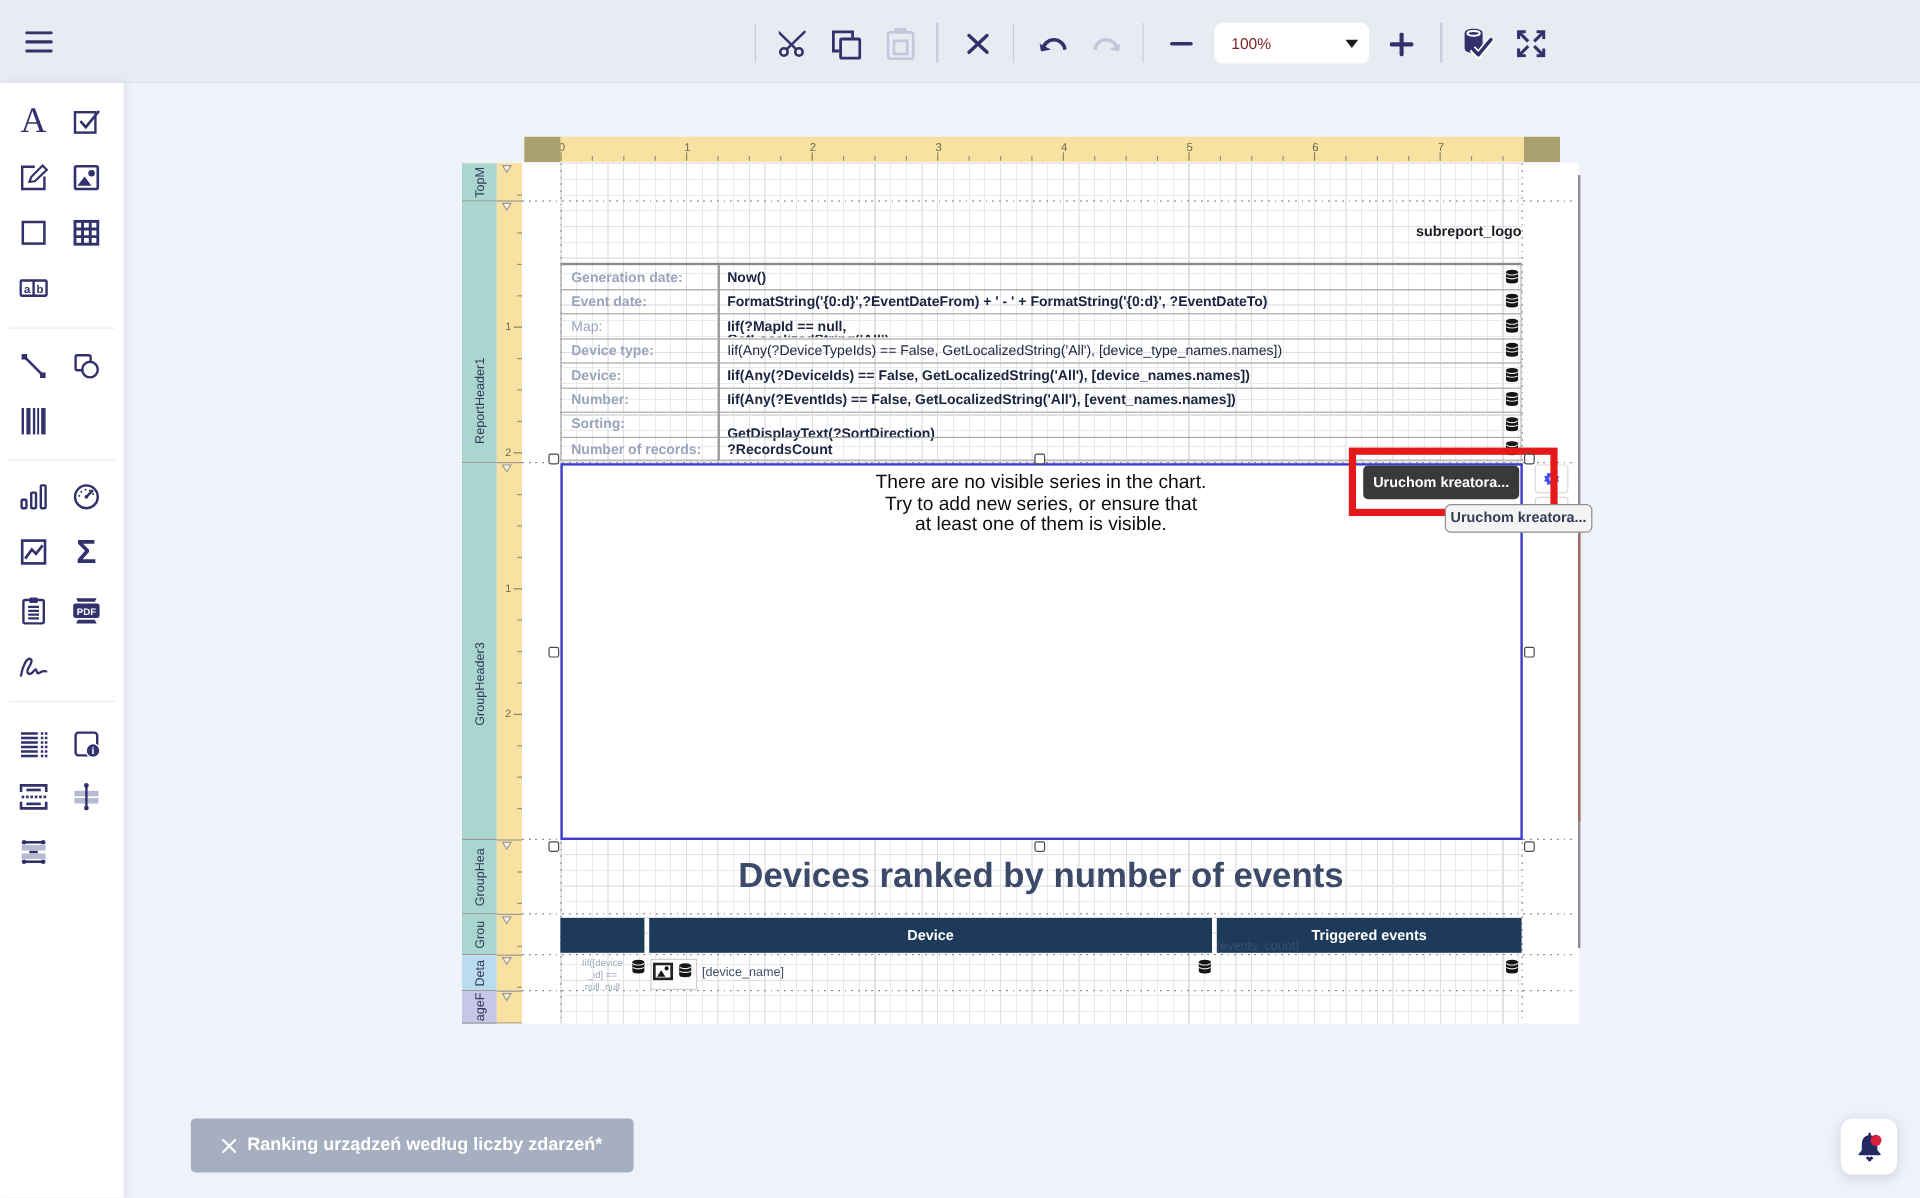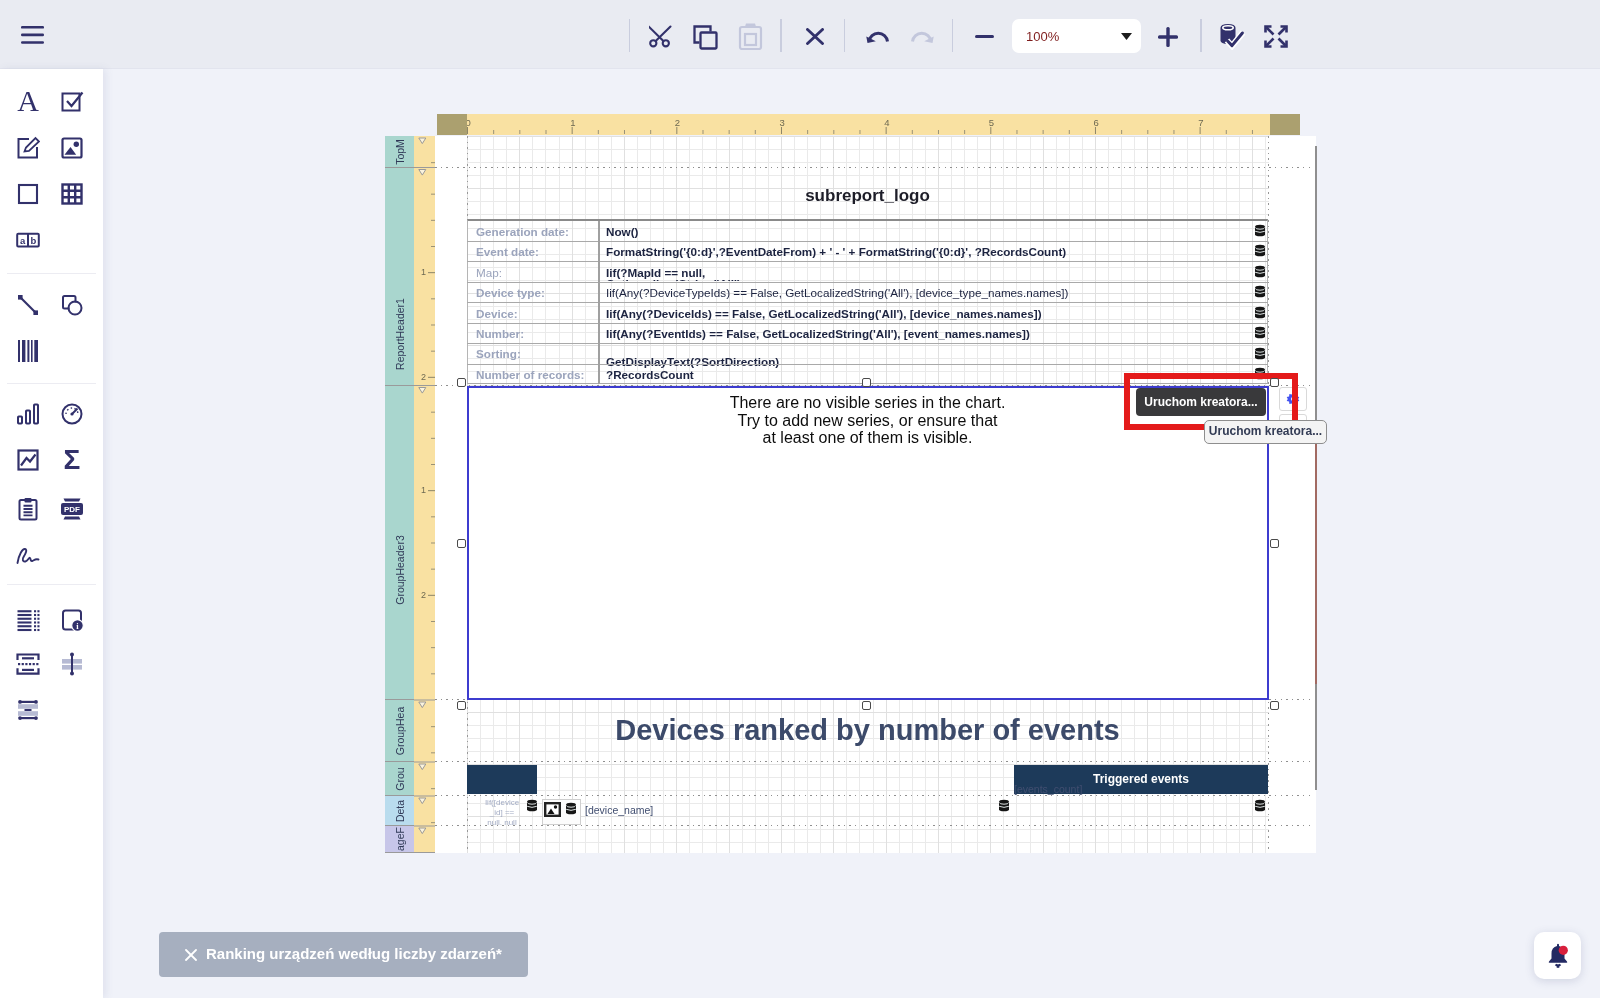--- a/index.html
+++ b/index.html
@@ -337,32 +337,32 @@
 <div class="abs" style="left:435px;top:136px;width:881px;height:716.5px;background:#fff">
 <div class="abs" style="left:32px;top:0;width:802px;height:716.5px;background-image:repeating-linear-gradient(to right,#e0e0e0 0 1px,transparent 1px 52.330px),repeating-linear-gradient(to bottom,#e0e0e0 0 1px,transparent 1px 52.330px),repeating-linear-gradient(to right,#eaeaea 0 1px,transparent 1px 13.083px),repeating-linear-gradient(to bottom,#eaeaea 0 1px,transparent 1px 13.083px)"></div>
 <div style="position:absolute;left:32.0px;top:0px;width:1.4px;height:716px;background:repeating-linear-gradient(to bottom,#979797 0 1.5px,transparent 1.5px 5.6px)"></div>
 <div style="position:absolute;left:833.0px;top:0px;width:1.4px;height:716px;background:repeating-linear-gradient(to bottom,#979797 0 1.5px,transparent 1.5px 5.6px)"></div>
 <div style="position:absolute;left:0px;top:30.5px;width:879px;height:1.4px;background:repeating-linear-gradient(to right,#8f8f8f 0 1.5px,transparent 1.5px 5.6px)"></div>
 <div style="position:absolute;left:0px;top:248.5px;width:879px;height:1.4px;background:repeating-linear-gradient(to right,#8f8f8f 0 1.5px,transparent 1.5px 5.6px)"></div>
 <div style="position:absolute;left:0px;top:563.0px;width:879px;height:1.4px;background:repeating-linear-gradient(to right,#8f8f8f 0 1.5px,transparent 1.5px 5.6px)"></div>
 <div style="position:absolute;left:0px;top:625.0px;width:879px;height:1.4px;background:repeating-linear-gradient(to right,#8f8f8f 0 1.5px,transparent 1.5px 5.6px)"></div>
 <div style="position:absolute;left:0px;top:659.0px;width:879px;height:1.4px;background:repeating-linear-gradient(to right,#8f8f8f 0 1.5px,transparent 1.5px 5.6px)"></div>
 <div style="position:absolute;left:0px;top:689.0px;width:879px;height:1.4px;background:repeating-linear-gradient(to right,#8f8f8f 0 1.5px,transparent 1.5px 5.6px)"></div>
-<div class="abs" style="left:32px;top:50px;width:801px;text-align:center;font-size:17px;font-weight:bold;color:#1d1d28">subreport_logo</div>
+<div class="abs" style="left:32px;top:50px;width:801px;text-align:right;font-size:12px;font-weight:bold;color:#1d1d28">subreport_logo</div>
 <div class="abs" style="left:32px;top:82.5px;width:801px;height:165.6px;border-top:2px solid #8a8a8a;border-left:1px solid #b5b5b5;border-right:1px solid #b5b5b5;border-bottom:1px solid #a9a9a9"></div>
 <div class="abs" style="left:41px;top:88.7px;font-size:11.7px;font-weight:600;color:#9ba4bc">Generation date:</div>
 <div class="abs" style="left:171px;top:88.7px;width:640px;height:13.4px;overflow:hidden;font-size:11.7px;font-weight:bold;color:#1c2340;line-height:14.2px;white-space:nowrap">Now()</div>
 <svg style="position:absolute;left:818.5px;top:87.9px" width="12" height="13" viewBox="0 0 12 13">
       <path d="M1 2.8 Q1 0.7 6 0.7 Q11 0.7 11 2.8 L11 10.2 Q11 12.3 6 12.3 Q1 12.3 1 10.2 Z" fill="#151515"></path>
       <path d="M1.4 3.6 Q1.8 5.2 6 5.2 Q10.2 5.2 10.6 3.6" stroke="#e7eded" stroke-width="0.95" fill="none"></path>
       <path d="M1.2 7.3 Q6 9.4 10.8 7.3" stroke="#e7eded" stroke-width="0.95" fill="none"></path>
     </svg>
 <div class="abs" style="left:32px;top:105.0px;width:801px;height:1px;background:#a9a9a9"></div>
 <div class="abs" style="left:41px;top:109.2px;font-size:11.7px;font-weight:600;color:#9ba4bc">Event date:</div>
-<div class="abs" style="left:171px;top:109.2px;width:640px;height:13.4px;overflow:hidden;font-size:11.7px;font-weight:bold;color:#1c2340;line-height:14.2px;white-space:nowrap">FormatString('{0:d}',?EventDateFrom) + ' - ' + FormatString('{0:d}', ?RecordsCount)</div>
+<div class="abs" style="left:171px;top:109.2px;width:640px;height:13.4px;overflow:hidden;font-size:11.7px;font-weight:bold;color:#1c2340;line-height:14.2px;white-space:nowrap">FormatString('{0:d}',?EventDateFrom) + ' - ' + FormatString('{0:d}', ?EventDateTo)</div>
 <svg style="position:absolute;left:818.5px;top:108.35000000000001px" width="12" height="13" viewBox="0 0 12 13">
       <path d="M1 2.8 Q1 0.7 6 0.7 Q11 0.7 11 2.8 L11 10.2 Q11 12.3 6 12.3 Q1 12.3 1 10.2 Z" fill="#151515"></path>
       <path d="M1.4 3.6 Q1.8 5.2 6 5.2 Q10.2 5.2 10.6 3.6" stroke="#e7eded" stroke-width="0.95" fill="none"></path>
       <path d="M1.2 7.3 Q6 9.4 10.8 7.3" stroke="#e7eded" stroke-width="0.95" fill="none"></path>
     </svg>
 <div class="abs" style="left:32px;top:125.4px;width:801px;height:1px;background:#a9a9a9"></div>
 <div class="abs" style="left:41px;top:129.6px;font-size:11.7px;font-weight:400;color:#9ba4bc">Map:</div>
 <div class="abs" style="left:171px;top:129.6px;width:640px;height:13.4px;overflow:hidden;font-size:11.7px;font-weight:bold;color:#1c2340;line-height:14.2px;white-space:nowrap">Iif(?MapId == null,</div>
 <div class="abs" style="left:171px;top:142.8px;width:640px;height:2.6px;overflow:hidden;font-size:11.7px;font-weight:bold;color:#1c2340;line-height:12px;white-space:nowrap"><span style="position:relative;top:-0.5px">GetLocalizedString('All'),</span></div>
 <svg style="position:absolute;left:818.5px;top:128.8px" width="12" height="13" viewBox="0 0 12 13">
@@ -408,20 +408,21 @@
 <svg style="position:absolute;left:818.5px;top:231.05px" width="12" height="13" viewBox="0 0 12 13">
       <path d="M1 2.8 Q1 0.7 6 0.7 Q11 0.7 11 2.8 L11 10.2 Q11 12.3 6 12.3 Q1 12.3 1 10.2 Z" fill="#151515"></path>
       <path d="M1.4 3.6 Q1.8 5.2 6 5.2 Q10.2 5.2 10.6 3.6" stroke="#e7eded" stroke-width="0.95" fill="none"></path>
       <path d="M1.2 7.3 Q6 9.4 10.8 7.3" stroke="#e7eded" stroke-width="0.95" fill="none"></path>
     </svg>
 <div class="abs" style="left:163px;top:84.5px;width:1.5px;height:163.6px;background:#a0a0a0"></div>
 <div class="abs" style="left:31.5px;top:250px;width:802px;height:314px;background:#fff;border:2px solid #3d3ccf;z-index:5"></div>
 <div class="abs" style="left:32px;top:258px;width:801px;text-align:center;font-size:16px;color:#0d0d0d;line-height:17.7px;z-index:6">There are no visible series in the chart.<br>Try to add new series, or ensure that<br>at least one of them is visible.</div>
 <div class="abs" style="left:32px;top:578px;width:801px;text-align:center;font-size:29px;font-weight:bold;color:#3c4a6a">Devices ranked by number of events</div>
 <div class="abs" style="left:32px;top:629px;width:70px;height:29px;background:#1d3a5a"></div>
+<div class="abs" style="left:106px;top:629px;width:469px;height:29px;background:#1d3a5a;color:#fff;font-size:12px;font-weight:bold;text-align:center;line-height:29px">Device</div>
 <div class="abs" style="left:579px;top:629px;width:254px;height:29px;background:#1d3a5a;color:#fff;font-size:12px;font-weight:bold;text-align:center;line-height:29px">Triggered events</div>
 <div class="abs" style="left:41px;top:662px;width:52px;height:27px;overflow:hidden;font-size:8px;line-height:10px;color:#a2abc3;text-align:center">Iif([device<br>_id] ==<br>null, null</div>
 <svg style="position:absolute;left:91px;top:663px" width="12" height="13" viewBox="0 0 12 13">
       <path d="M1 2.8 Q1 0.7 6 0.7 Q11 0.7 11 2.8 L11 10.2 Q11 12.3 6 12.3 Q1 12.3 1 10.2 Z" fill="#151515"></path>
       <path d="M1.4 3.6 Q1.8 5.2 6 5.2 Q10.2 5.2 10.6 3.6" stroke="#e7eded" stroke-width="0.95" fill="none"></path>
       <path d="M1.2 7.3 Q6 9.4 10.8 7.3" stroke="#e7eded" stroke-width="0.95" fill="none"></path>
     </svg>
 <div class="abs" style="left:106.5px;top:663px;width:39px;height:26px;background:#fcfcfc;border:1px solid #cfcfcf"></div>
 <svg class="abs" style="left:109px;top:666px" width="17" height="15" viewBox="0 0 17 15">
       <rect x="1.2" y="1.2" width="14.6" height="12.6" fill="#fff" stroke="#222" stroke-width="2.4"></rect>

